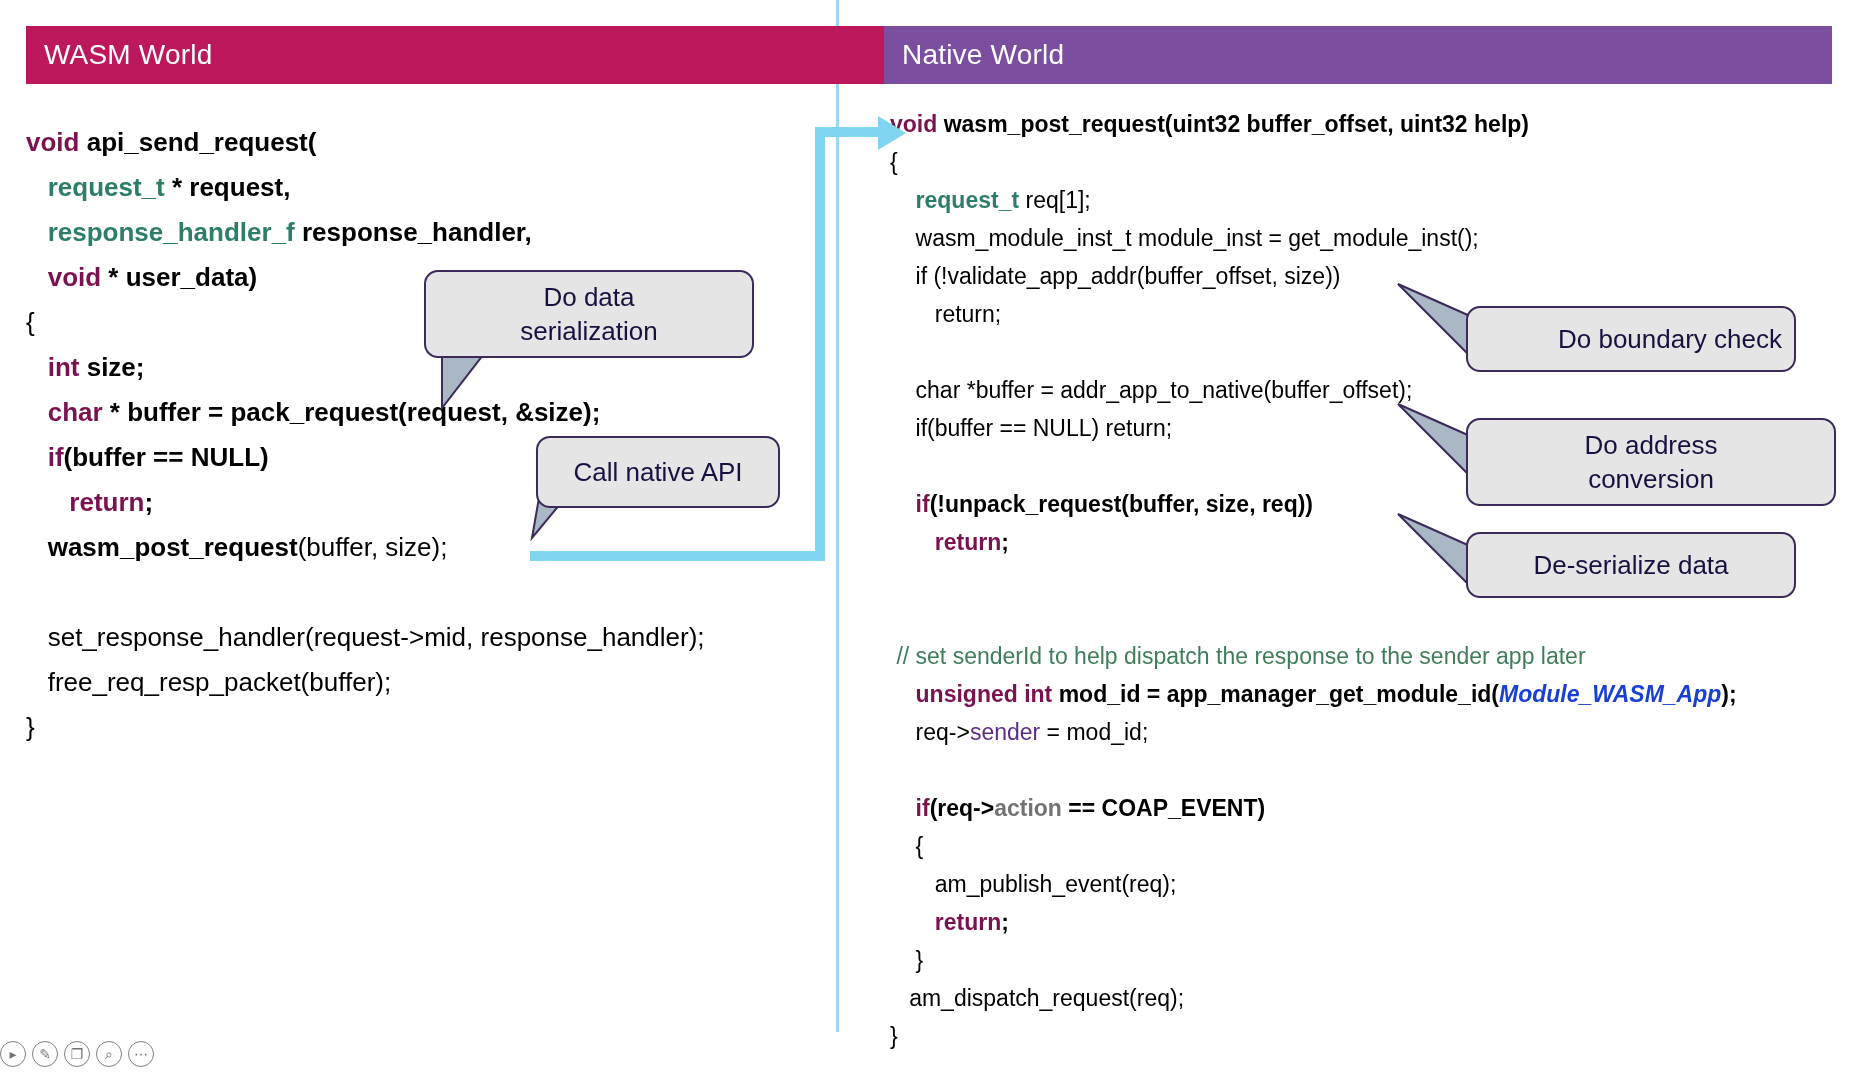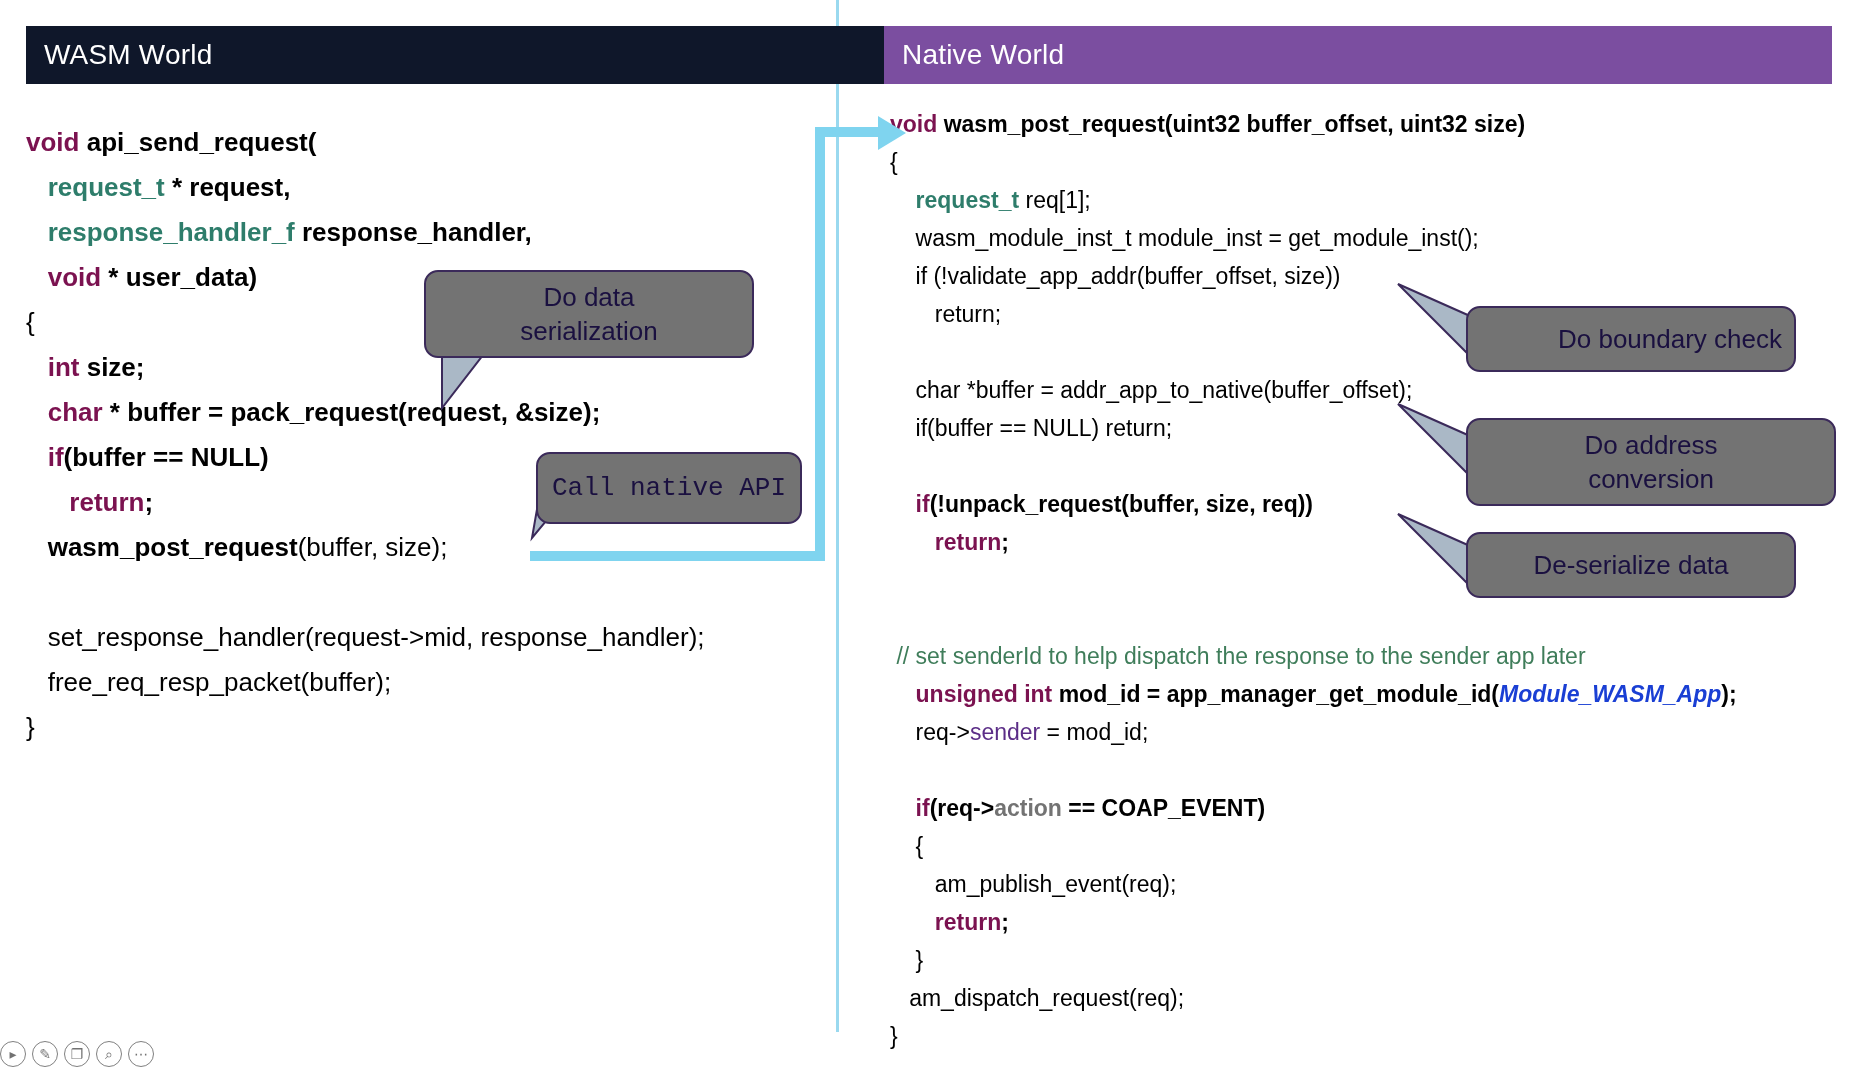--- a/index.html
+++ b/index.html
@@ -24,21 +24,21 @@
     padding-left: 18px;
     color: #ffffff;
     font-size: 28px;
     letter-spacing: 0.2px;
   }
   #wasm-header {
     left: 26px;
     top: 26px;
     width: 914px;
     height: 58px;
-    background: #0f172a;
+    background: #be185d;
   }
   #native-header {
     left: 884px;
     top: 26px;
     width: 948px;
     height: 58px;
     background: #7b4ea0;
   }
 
   
@@ -70,41 +70,41 @@
   .uline   { }
   .plain   { color: #000000; }
   .comment { color: #3f7d5a; }
   .blue    { color: #737373; font-weight: bold; }
   .blue-it { color: #1a3fd4; font-weight: bold; font-style: italic; }
   .purp    { color: #5b2d87; }
 
   
   .callout {
     position: absolute;
-    background: #737373;
+    background: #e5e5e5;
     border: 2px solid #3b2a5a;
     border-radius: 14px;
     color: #1a1040;
     font-size: 26px;
     display: flex;
     align-items: center;
     justify-content: center;
     text-align: center;
     box-sizing: border-box;
     padding: 4px 12px;
     line-height: 34px;
     z-index: 6;
   }
   .callout-tail {
     position: absolute;
     z-index: 5;
   }
 
   #callout-serialization { left: 424px; top: 270px; width: 330px; height: 88px; }
-  #callout-native-api    { left: 536px; top: 452px; width: 266px; height: 72px; font-family: Liberation Mono, monospace; }
+  #callout-native-api    { left: 536px; top: 436px; width: 244px; height: 72px; }
   #callout-boundary      { left: 1466px; top: 306px; width: 330px; height: 66px; justify-content: flex-end; }
   #callout-address       { left: 1466px; top: 418px; width: 370px; height: 88px; }
   #callout-deserialize   { left: 1466px; top: 532px; width: 330px; height: 66px; align-items: center; }
 
   
   #flow-line { position: absolute; z-index: 2; left: 0; top: 0; }
 
   
   #divider {
     position: absolute;
@@ -166,21 +166,21 @@
    <span class="kw">int</span> <span class="bold">size;</span>
    <span class="kw">char</span> <span class="bold">* buffer = pack_request(request, &amp;size);</span>
    <span class="kw">if</span><span class="bold">(buffer == <span class="uline">NULL</span>)</span>
       <span class="kw">return</span><span class="bold">;</span>
    <span class="bold uline">wasm_post_request</span><span class="plain">(buffer, size);</span>
 
    <span class="plain">set_response_handler(request-&gt;mid, response_handler);</span>
    <span class="plain">free_req_resp_packet(buffer);</span>
 <span class="plain">}</span></div>
 
-<div id="native-code" class="code"><span class="kw">void</span> <span class="bold">wasm_post_request(uint32 buffer_offset, uint32 size)</span>
+<div id="native-code" class="code"><span class="kw">void</span> <span class="bold">wasm_post_request(uint32 buffer_offset, uint32 help)</span>
 <span class="plain">{</span>
     <span class="type">request_t</span> <span class="plain">req[1];</span>
     <span class="plain">wasm_module_inst_t module_inst = get_module_inst();</span>
     <span class="plain">if (!validate_app_addr(buffer_offset, size))</span>
        <span class="plain">return;</span>
 
     <span class="plain">char *buffer = addr_app_to_native(buffer_offset);</span>
     <span class="plain">if(buffer == NULL) return;</span>
 
     <span class="kw">if</span><span class="bold">(!unpack_request(buffer, size, req))</span>

